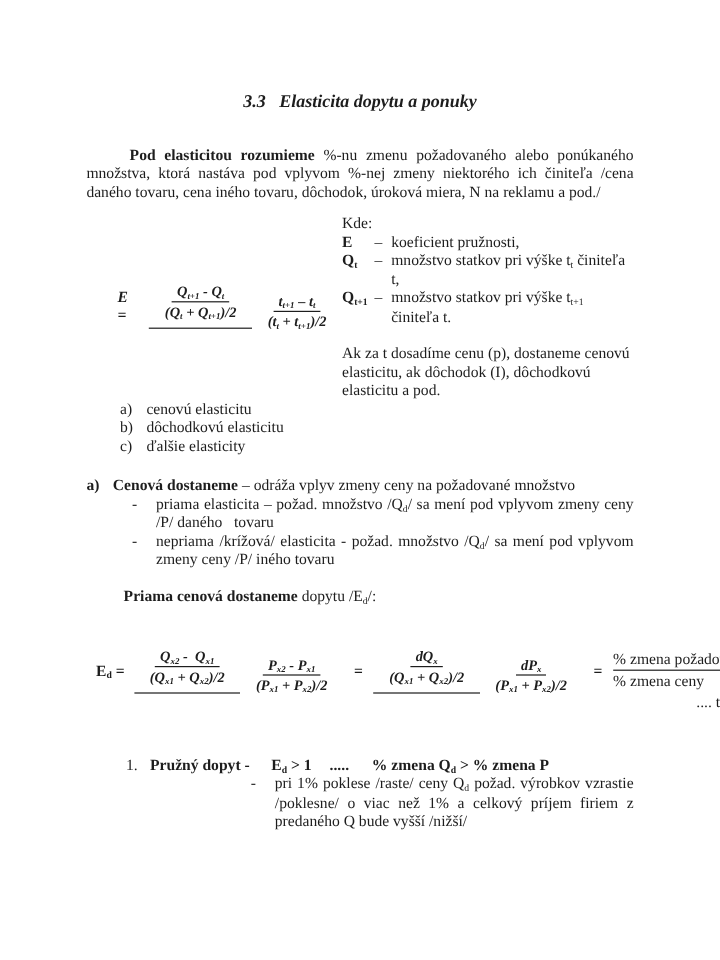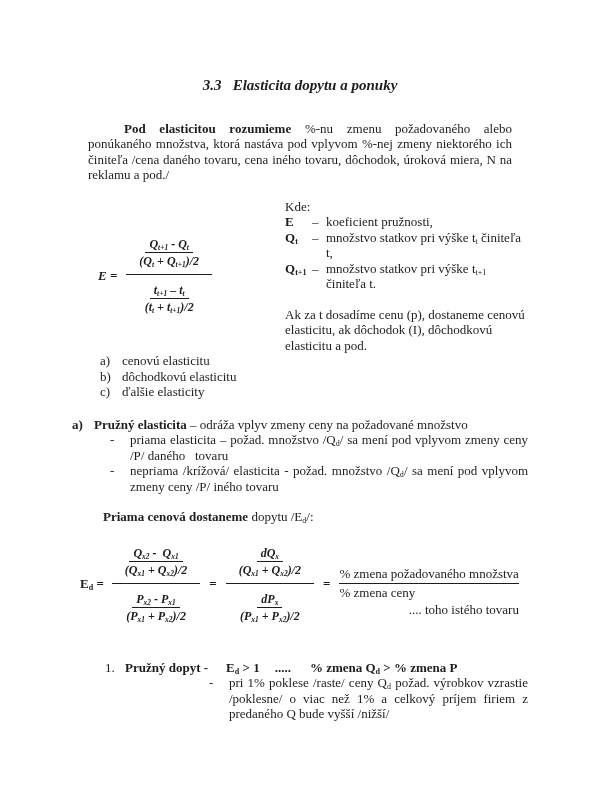--- a/index.html
+++ b/index.html
@@ -9,30 +9,30 @@
     color:#1d1d1d;font-size:13px;line-height:15.5px;
   }
   .page{padding:78px 72px 0 72px;box-sizing:border-box;width:600px;height:800px;}
   b{font-weight:bold;}
   sub{font-size:62%;line-height:0;vertical-align:-0.28em;}
 
   .title{
     text-align:center;font-size:15px;font-weight:bold;font-style:italic;
     margin:0 0 27px 0;
   }
-  .para{margin:16px;text-align:justify;}
+  .para{margin:0;text-align:justify;}
   .indent{text-indent:36px;}
 
   
   .f1-section{display:flex;margin-top:11px;}
   .f1-left{width:213px;display:flex;align-items:center;}
   .f1-row{display:flex;align-items:center;margin-left:26px;}
   .f1-lhs{font-weight:bold;font-style:italic;margin-right:9px;}
 
-  .bigfrac{display:inline-flex;flex-direction:column;align-items:center;
+  .bigfrac{display:inline-flex;flex-direction:row;align-items:center;
     font-weight:bold;font-style:italic;font-size:12.5px;line-height:14px;}
   .bigfrac .top{display:flex;justify-content:center;padding:0 13px 6px 13px;
     border-bottom:1.4px solid #1d1d1d;}
   .bigfrac .bot{display:flex;justify-content:center;padding:8px 13px 0 13px;}
   .sfrac{display:inline-flex;flex-direction:column;align-items:center;font-size:12px;}
   .sfrac .n{border-bottom:1.2px solid #1d1d1d;padding:0 4px 1px 4px;}
   .sfrac .d{padding-top:1px;white-space:nowrap;}
 
   .f1-right{flex:1;}
   .kde-label{margin:0;}
@@ -142,21 +142,21 @@
     </div>
     <div class="abc-row">
       <span class="abc-m">c)</span>
       <span>ďalšie elasticity</span>
     </div>
   </div>
 
   <div class="seca">
     <div class="seca-head">
       <b class="seca-m">a)</b>
-      <span><b>Pružný elasticita</b><span> – odráža vplyv zmeny ceny na požadované množstvo</span></span>
+      <span><b>Cenová dostaneme</b><span> – odráža vplyv zmeny ceny na požadované množstvo</span></span>
     </div>
     <div class="dash-item">
       <span class="dash-col">-</span>
       <span class="dash-text">priama elasticita – požad. množstvo /Q<sub>d</sub>/ sa mení pod vplyvom zmeny ceny /P/ daného&nbsp;&nbsp; tovaru</span>
     </div>
     <div class="dash-item">
       <span class="dash-col">-</span>
       <span class="dash-text">nepriama /krížová/ elasticita - požad. množstvo /Q<sub>d</sub>/ sa mení pod vplyvom zmeny ceny /P/ iného tovaru</span>
     </div>
     <div class="subhead"><b>Priama cenová dostaneme</b><span> dopytu /E<sub>d</sub>/:</span></div>

